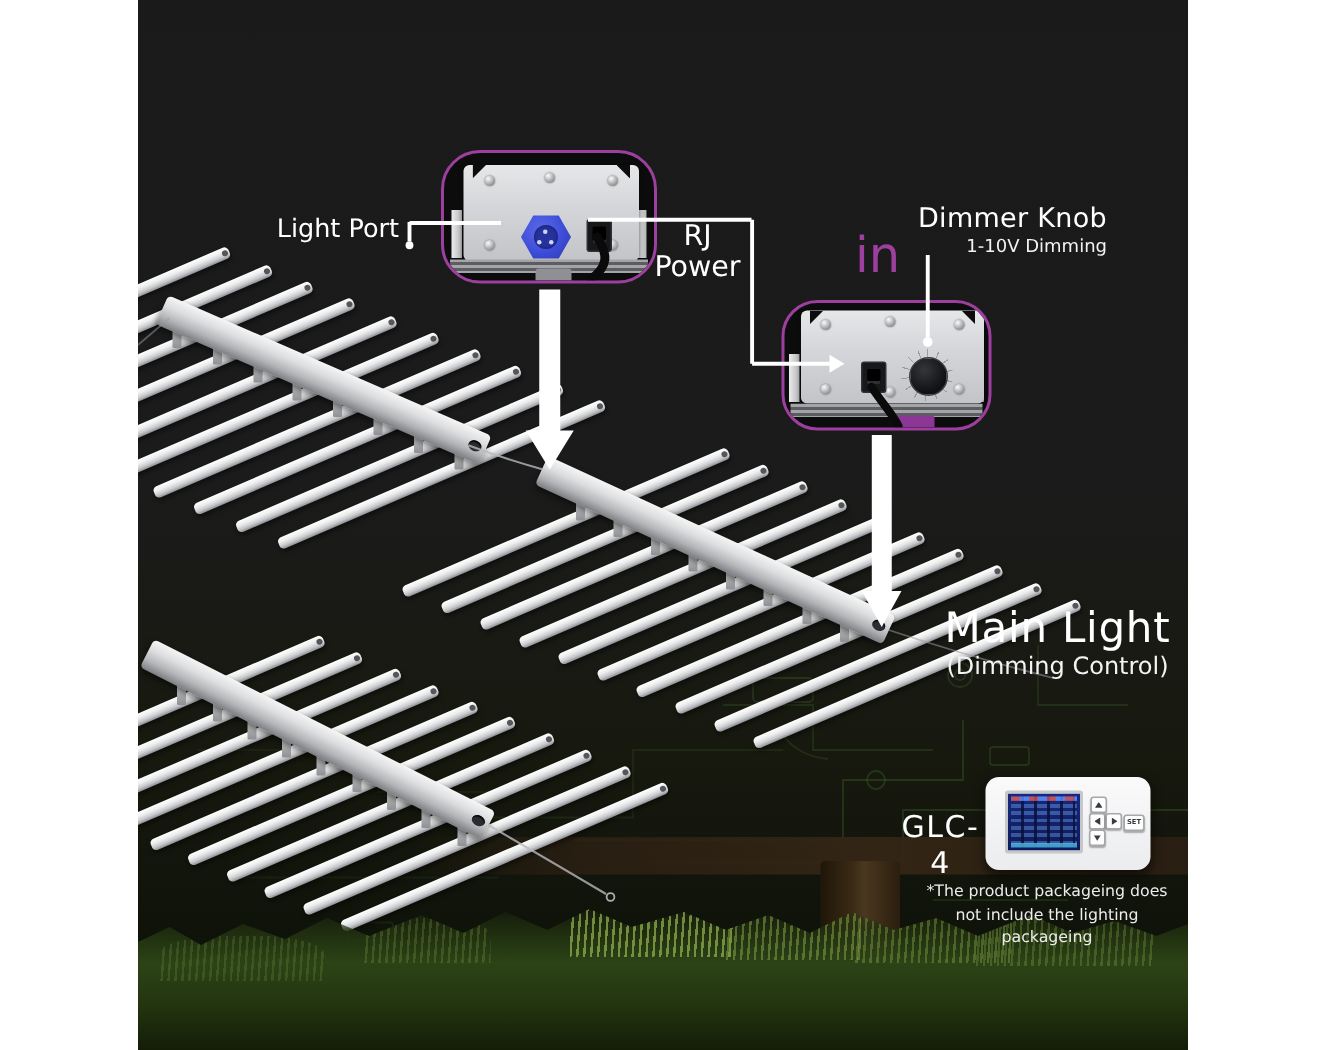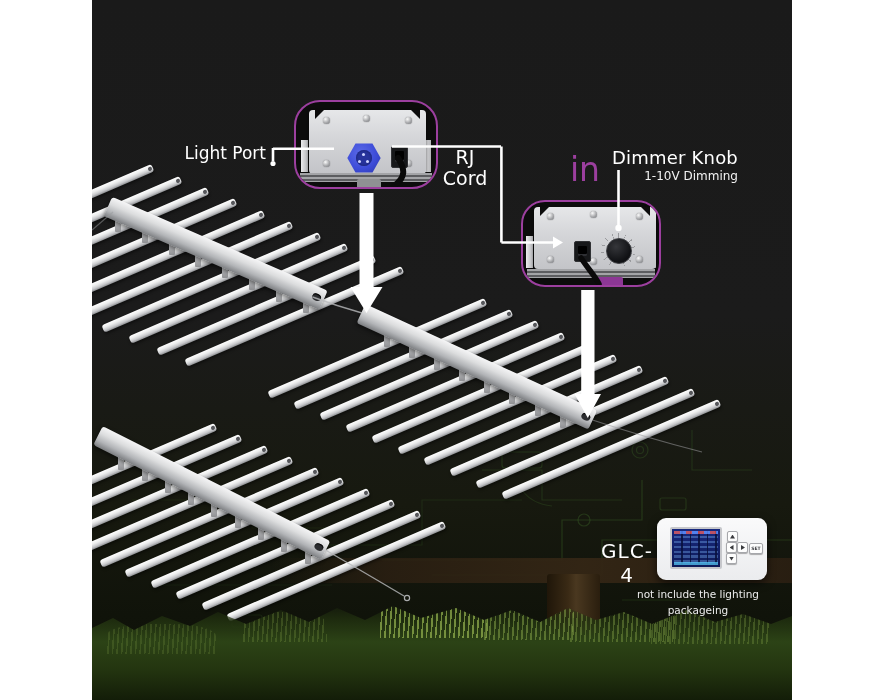--- a/index.html
+++ b/index.html
@@ -86,21 +86,21 @@
   .cable-svg{position:absolute;left:0;top:0;}
 
   
   .lbl{position:absolute;color:#ffffff;z-index:9;}
   .out-label{left:236px;top:53px;width:68px;text-align:center;font-size:33px;
     color:var(--accent_purple,#9c3f9f);letter-spacing:.5px;}
   .in-label{left:471px;top:150px;width:44px;text-align:center;font-size:33px;
     color:var(--accent_purple,#9c3f9f);}
   .power-port-label{left:58px;top:143px;width:116px;text-align:right;font-size:17px;}
   .rj-cord-label{left:337px;top:147px;width:72px;text-align:center;font-size:19px;line-height:21px;}
-  .dimmer-label{left:518px;top:147px;width:128px;text-align:right;}
+  .dimmer-label{left:518px;top:135px;width:128px;text-align:right;}
   .dimmer-label .main{font-size:18px;letter-spacing:.2px;}
   .dimmer-label .sub{font-size:12px;margin-top:1px;color:#f2f2f2;}
   .main-light-label{left:528px;top:402px;width:170px;text-align:center;}
   .main-light-label .main{font-size:28px;letter-spacing:.5px;}
   .main-light-label .sub{font-size:16px;margin-top:-1px;color:#f4f4f4;}
   .glc-label{left:505px;top:539px;width:60px;text-align:center;font-size:20px;letter-spacing:1px;}
   .disclaimer{left:523px;top:587px;width:166px;text-align:center;font-size:10.5px;
     line-height:15.5px;color:#ececec;}
 
   
@@ -372,27 +372,29 @@
       <div class="bottom-tab"></div>
       <svg class="cable-svg" width="136" height="83">
         <path d="M58 56 C66 68 72 74 76 82" stroke="#0a0a0a" stroke-width="5.5" fill="none" stroke-linecap="round"></path>
       </svg>
     </div>
 
     <div class="lbl in-label">in</div>
     <div class="lbl power-port-label">Light Port</div>
     <div class="lbl rj-cord-label">
       <div>RJ</div>
-      <div>Cord</div>
+      <div>Power</div>
     </div>
     <div class="lbl dimmer-label">
       <div class="main">Dimmer Knob</div>
       <div class="sub">1-10V Dimming</div>
     </div>
     <div class="lbl main-light-label">
+      <div class="main">Main Light</div>
+      <div class="sub">(Dimming Control)</div>
     </div>
     <div class="lbl glc-label">GLC-4</div>
 
     <div class="controller">
       <div class="glc-screen">
         <div class="rows"></div>
         <div class="toprow"></div>
         <div class="botrow"></div>
       </div>
       <div class="dbtn" style="left:70px;top:13px">
@@ -404,17 +406,18 @@
       <div class="dbtn" style="left:80px;top:24px">
           <div class="tri right"></div>
         </div>
       <div class="dbtn set" style="left:92px;top:24.5px">SET</div>
       <div class="dbtn" style="left:69px;top:35px">
           <div class="tri down"></div>
         </div>
     </div>
 
     <div class="lbl disclaimer">
+      <div>*The product packageing does</div>
       <div>not include the lighting packageing</div>
     </div>
 
   </div>
 </div>
 
 </body></html>

